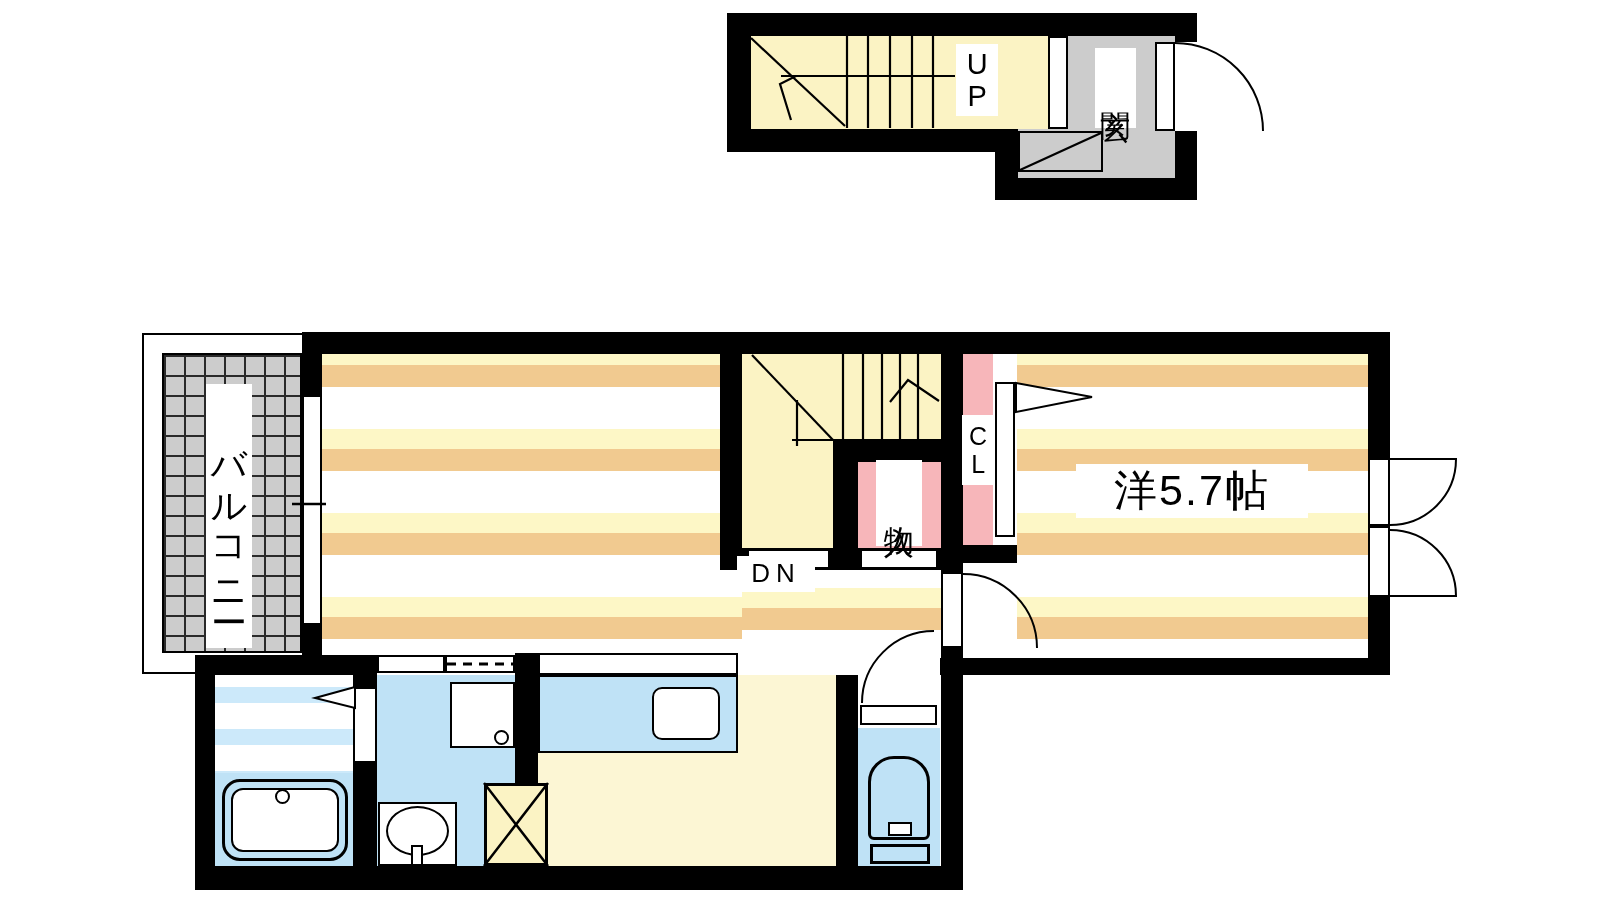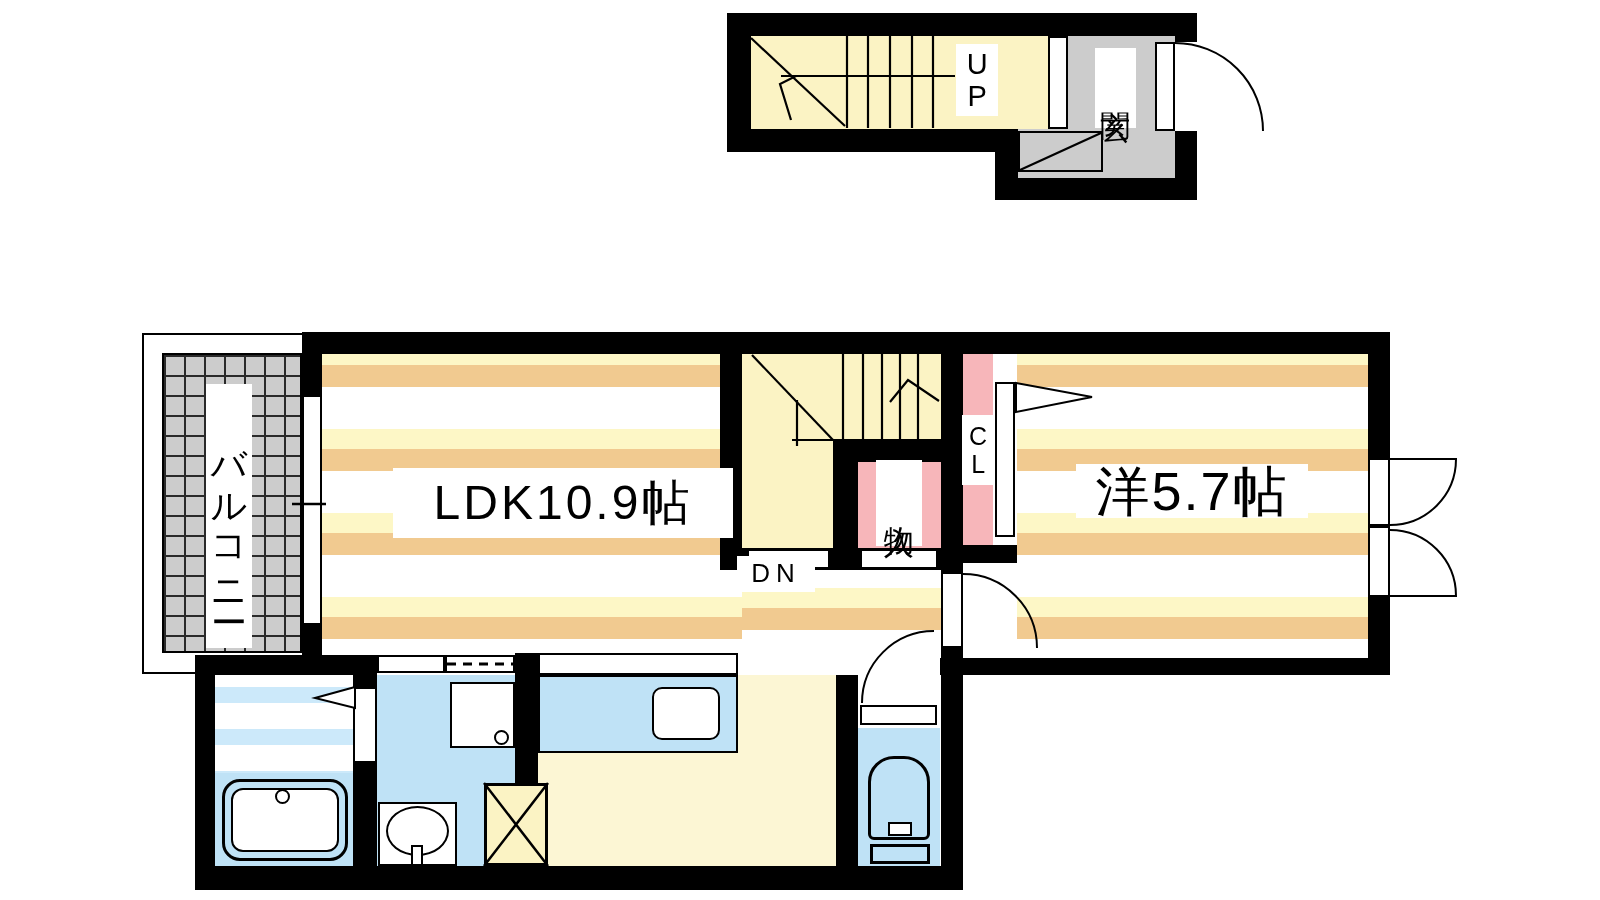--- a/index.html
+++ b/index.html
@@ -130,23 +130,22 @@
     <path d="M862,703A72,72 0 0 1 934,631" stroke="#000" stroke-width="2" fill="none"></path>
     <path d="M1016,383L1092,397L1016,412Z" stroke="#000" stroke-width="2" fill="#fff"></path>
     <path d="M355,687L315,698L355,708Z" stroke="#000" stroke-width="2" fill="#fff"></path>
     <path d="M1390,459L1456,459A66,66 0 0 1 1390,525" stroke="#000" stroke-width="2" fill="none"></path>
     <path d="M1390,596L1456,596A66,66 0 0 0 1390,530" stroke="#000" stroke-width="2" fill="none"></path>
     <path d="M447,664H513" stroke="#000" stroke-width="3" stroke-dasharray="9 7"></path>
     <path d="M484,783L548,866 M548,783L484,866" stroke="#000" stroke-width="2.5"></path>
     <path d="M292,504H326" stroke="#000" stroke-width="2.5"></path>
   </svg>
 
-  <div class="lbl" style="left:393px;top:468px;width:340px;height:70px;font-size:48px;letter-spacing:3px;"><span>LDK10.9帖</span></div>
 
-  <div class="lbl" style="left:1076px;top:464px;width:232px;height:54px;font-size:54px;letter-spacing:2px;"><span>洋5.7帖</span></div>
+  <div class="lbl" style="left:1076px;top:464px;width:232px;height:54px;font-size:43px;letter-spacing:2px;"><span>洋5.7帖</span></div>
 
   <div class="lbl vjp" style="left:206px;top:384px;width:46px;height:264px;font-size:36px;letter-spacing:4px;"><span>バルコニー</span></div>
 
   <div class="lbl vlat" style="left:962px;top:415px;width:32px;height:70px;font-size:25px;"><span>CL</span></div>
 
   <div class="lbl vjp" style="left:876px;top:460px;width:46px;height:86px;font-size:30px;"><span>物入</span></div>
 
   <div class="lbl" style="left:737px;top:556px;width:78px;height:36px;font-size:26px;letter-spacing:6px;"><span>DN</span></div>
 
   <div class="lbl vlat" style="left:956px;top:44px;width:42px;height:72px;font-size:29px;"><span>UP</span></div>

